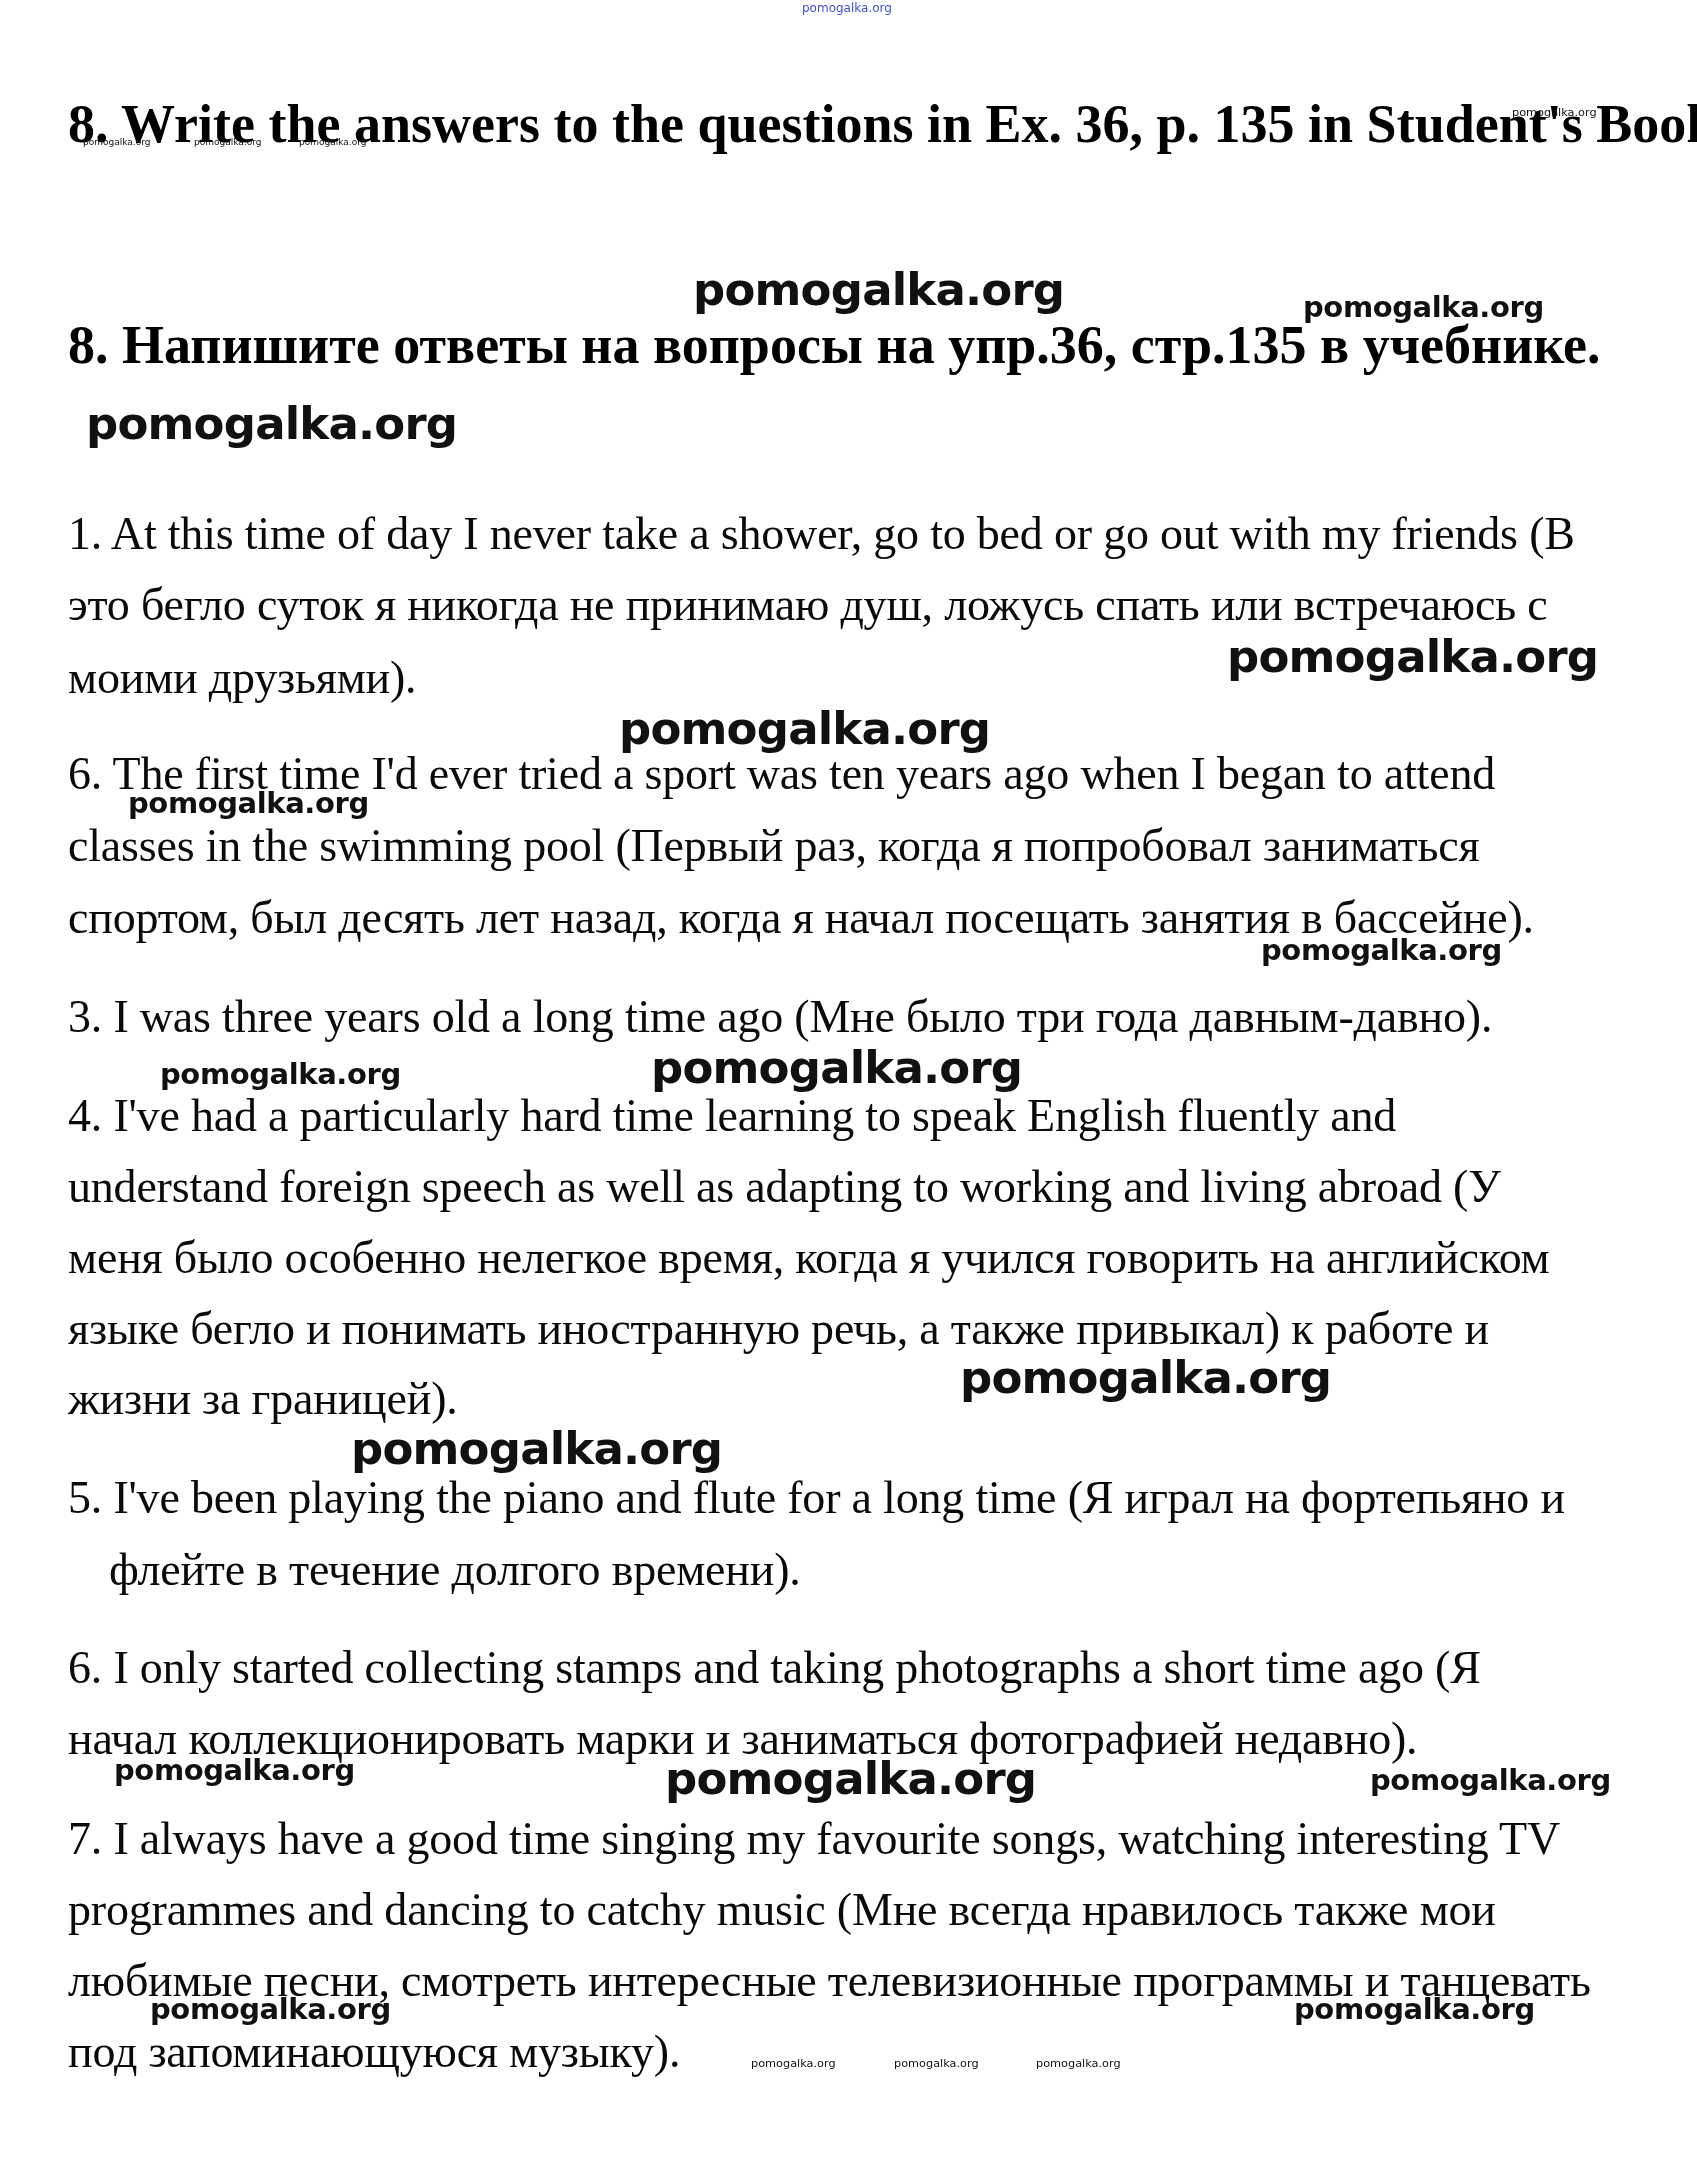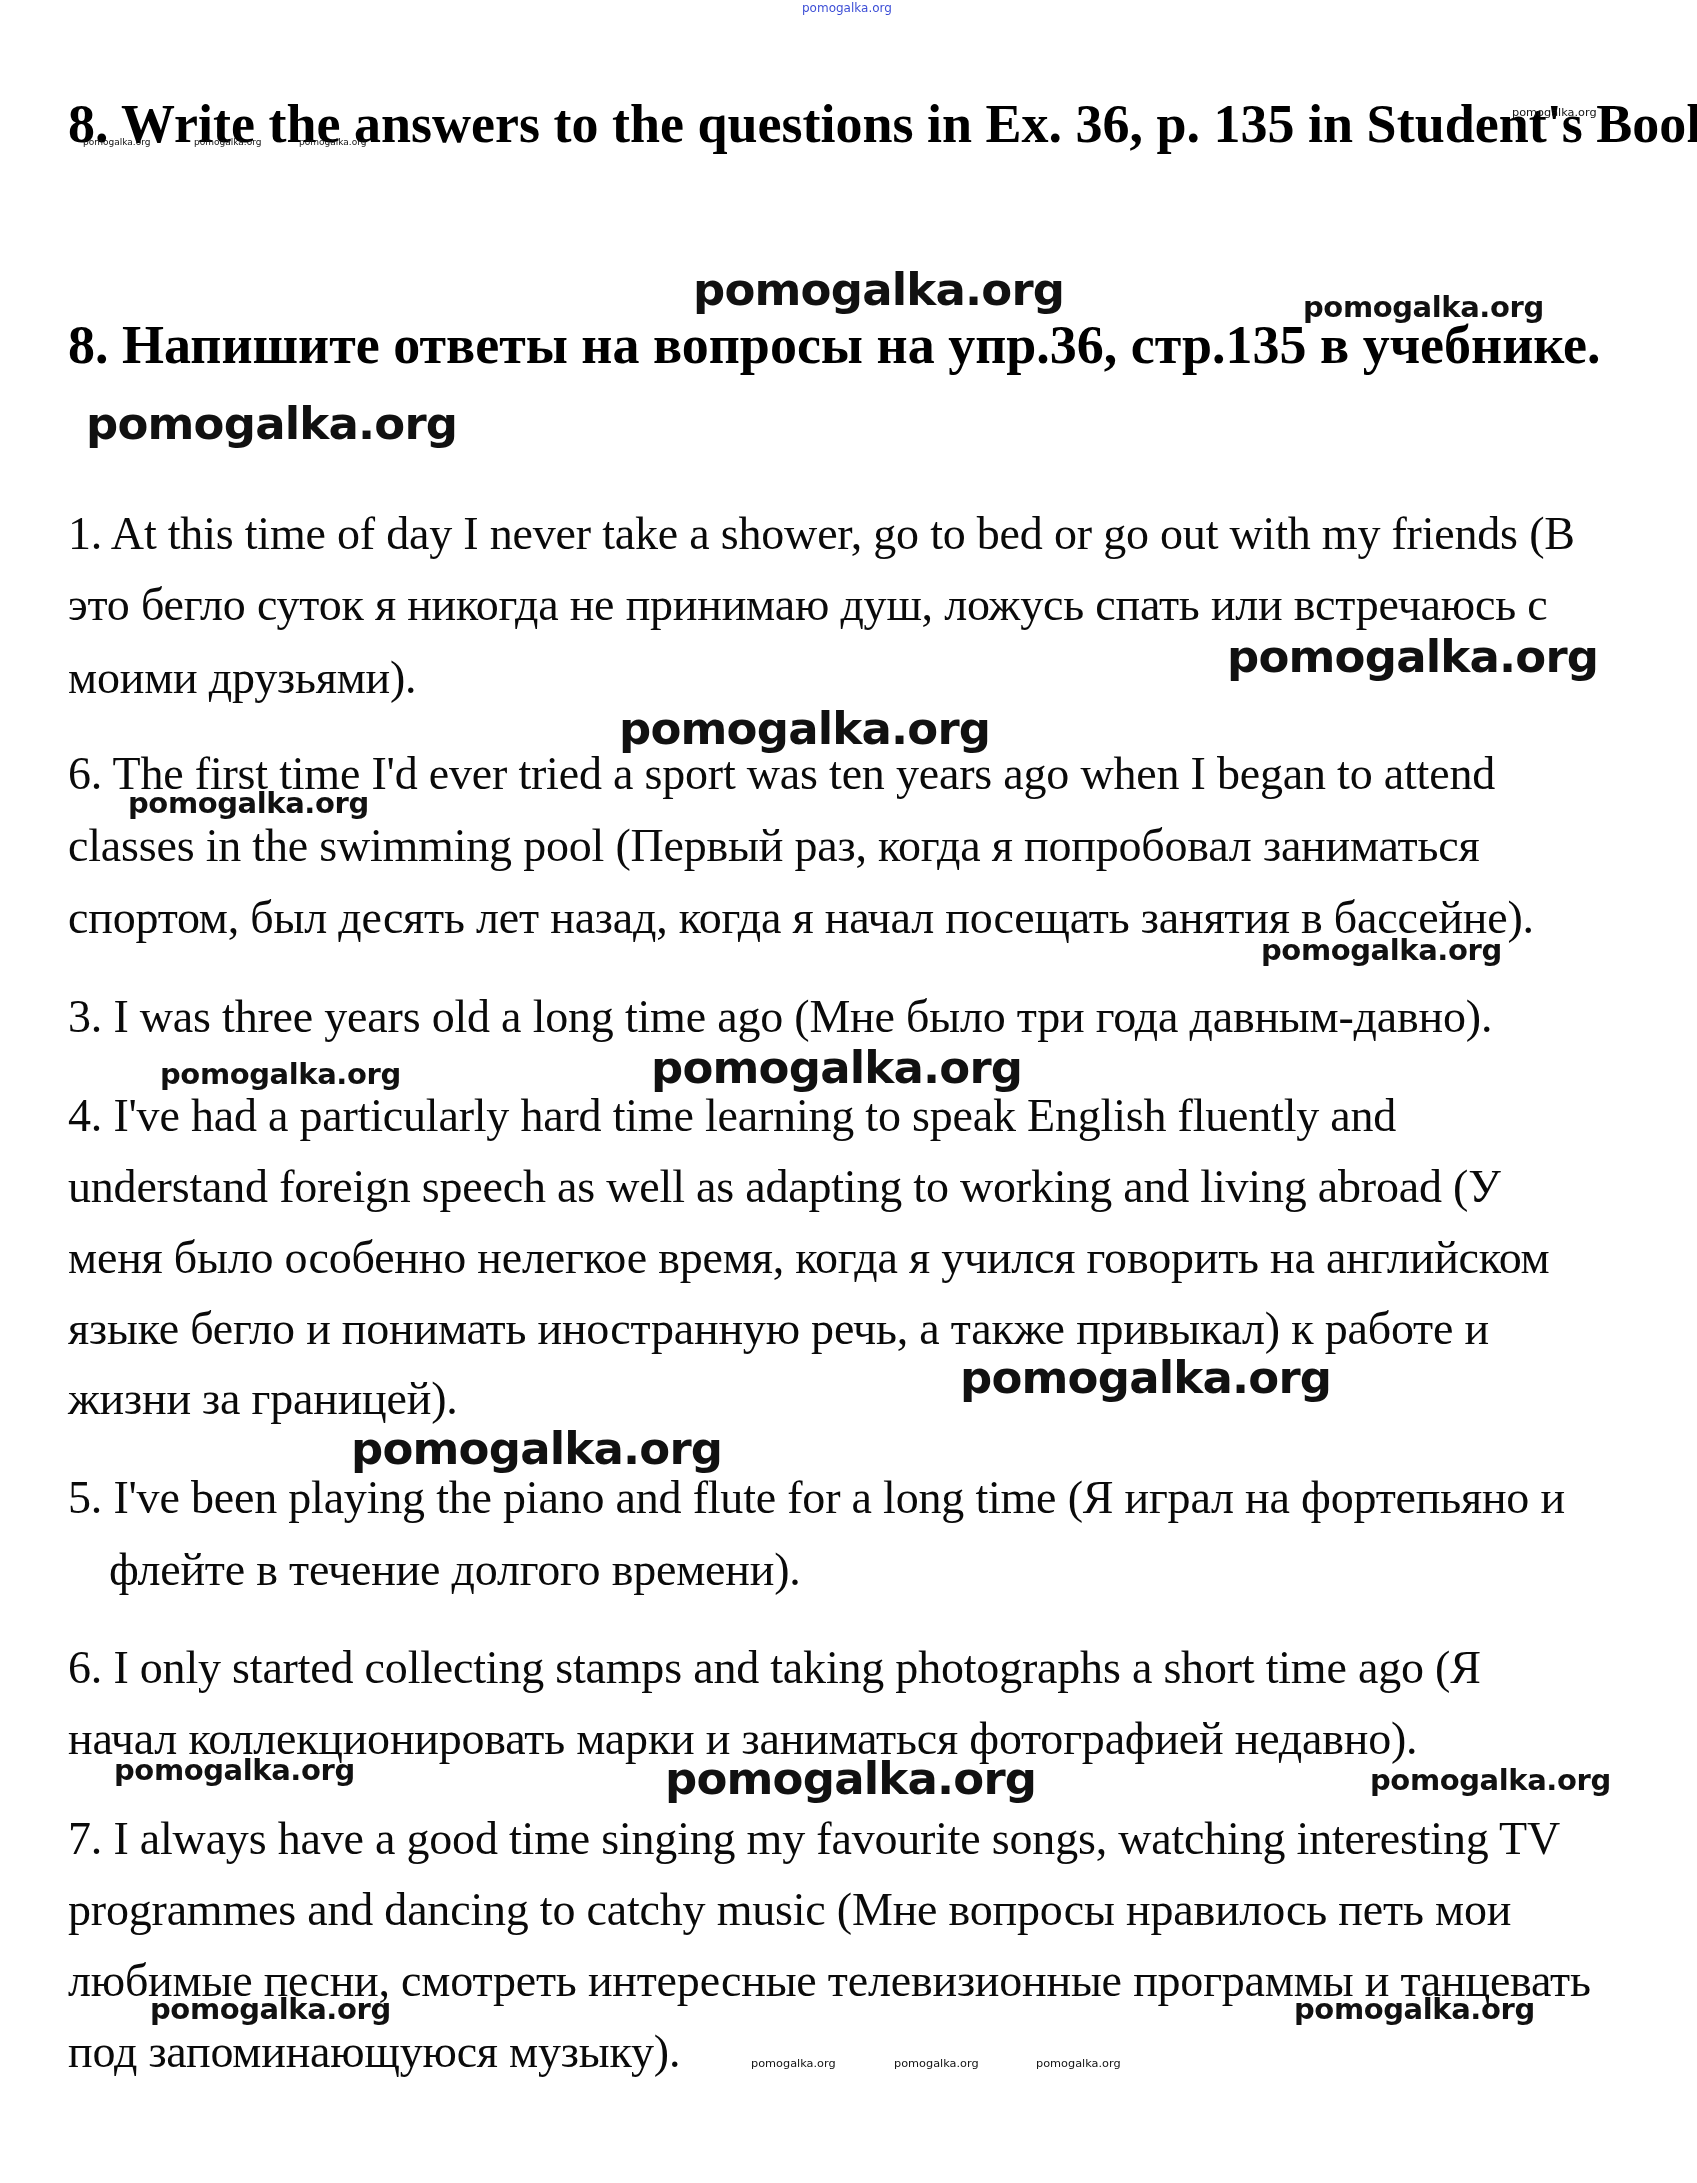--- a/index.html
+++ b/index.html
@@ -86,21 +86,21 @@
   <div>
     <div class="line" style="top:1645px;">6. I only started collecting stamps and taking photographs a short time ago (Я</div>
     <div class="line" style="top:1716px;">начал коллекционировать марки и заниматься фотографией недавно).</div>
   </div>
   <div class="wm wm-m" style="left:114px; top:1756px;">pomogalka.org</div>
   <div class="wm wm-xl" style="left:665px; top:1756px;">pomogalka.org</div>
   <div class="wm wm-m" style="left:1370px; top:1766px;">pomogalka.org</div>
 
   <div>
     <div class="line" style="top:1816px;">7. I always have a good time singing my favourite songs, watching interesting TV</div>
-    <div class="line" style="top:1887px;">programmes and dancing to catchy music (Мне вопросы нравилось петь мои</div>
+    <div class="line" style="top:1887px;">programmes and dancing to catchy music (Мне всегда нравилось также мои</div>
     <div class="line" style="top:1958px;">любимые песни, смотреть интересные телевизионные программы и танцевать</div>
     <div class="line" style="top:2029px;">под запоминающуюся музыку).</div>
   </div>
   <div class="wm wm-m" style="left:150px; top:1995px;">pomogalka.org</div>
   <div class="wm wm-m" style="left:1294px; top:1995px;">pomogalka.org</div>
   <div class="wm wm-s" style="left:751px; top:2058px;">pomogalka.org</div>
   <div class="wm wm-s" style="left:894px; top:2058px;">pomogalka.org</div>
   <div class="wm wm-s" style="left:1036px; top:2058px;">pomogalka.org</div>
 
 </div>

